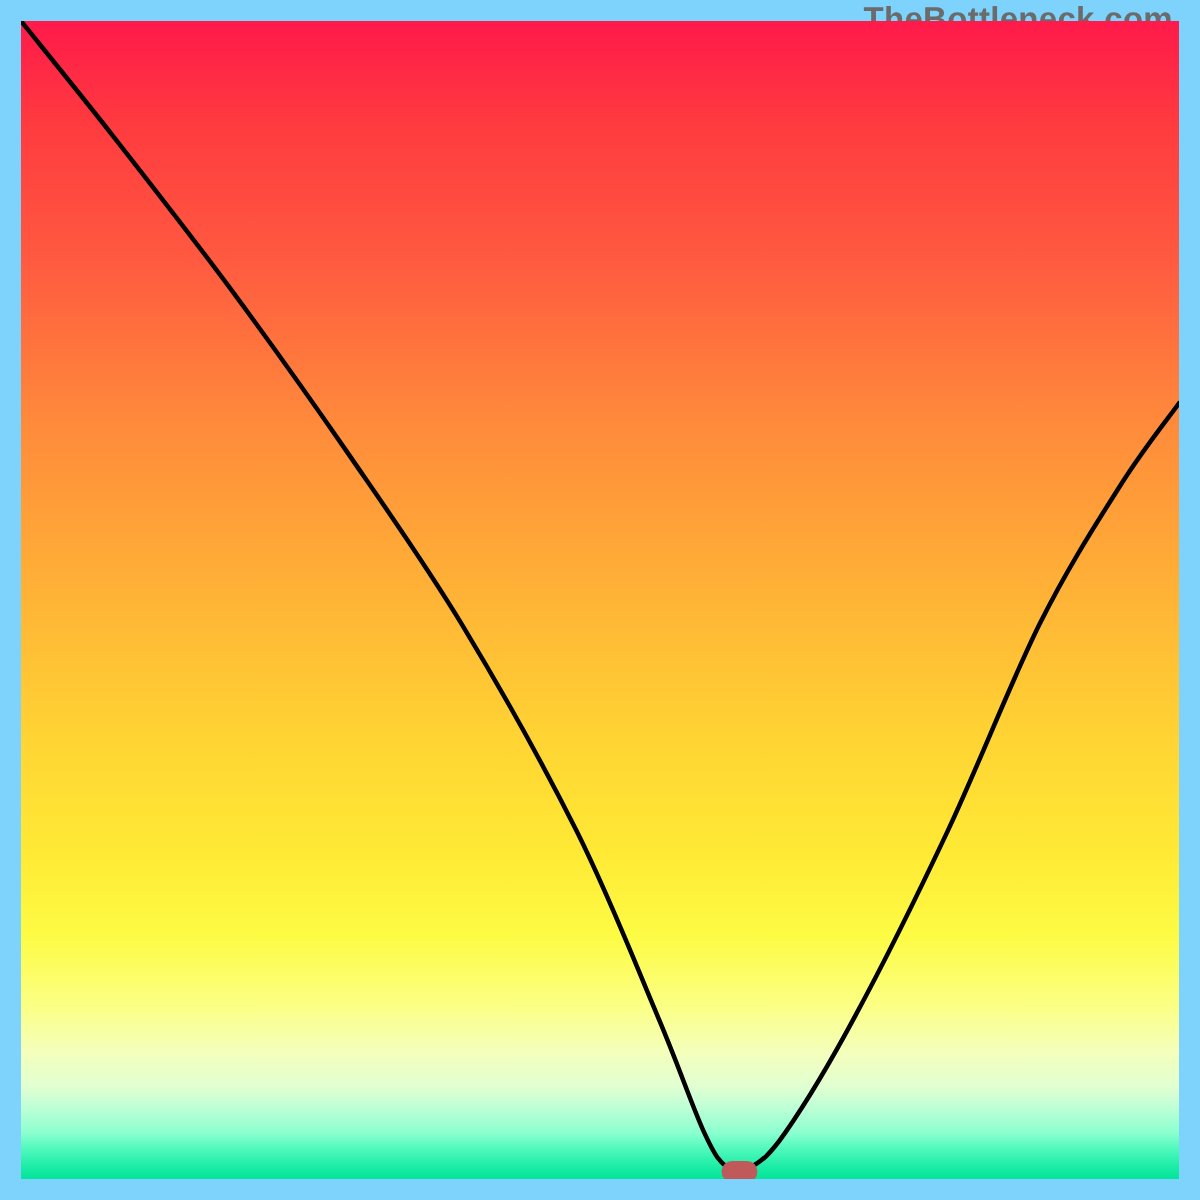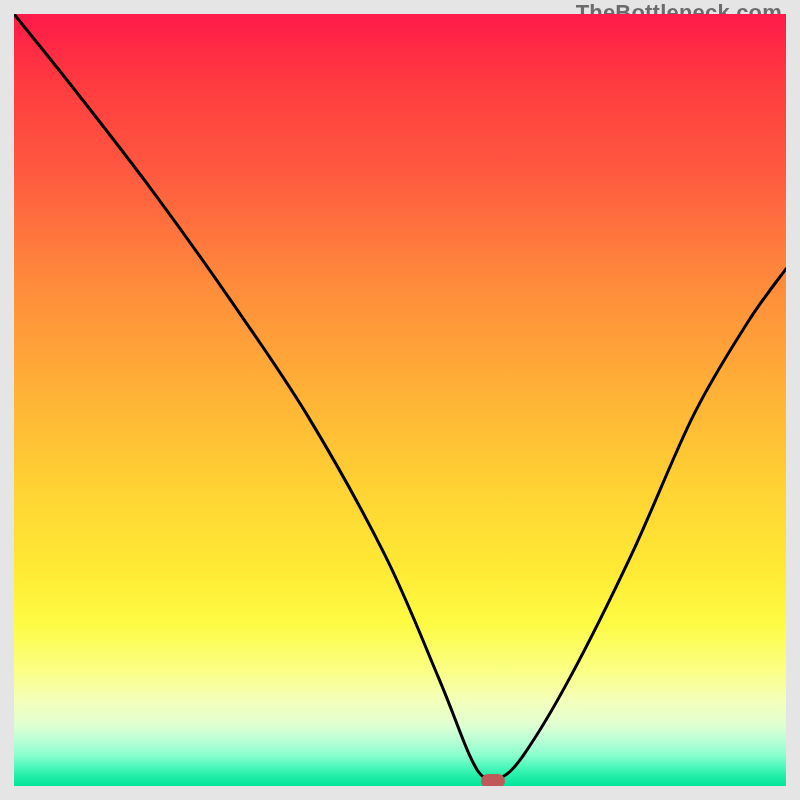--- a/index.html
+++ b/index.html
@@ -8,21 +8,21 @@
     width: 800px;
     height: 800px;
     background: #000;
     overflow: hidden;
     font-family: Arial, Helvetica, sans-serif;
   }
   .stage {
     position: relative;
     width: 800px;
     height: 800px;
-    background: #e5e5e5;
+    background: #7dd3fc;
   }
   .plot {
     position: absolute;
     left: 14px;
     top: 14px;
     width: 772px;
     height: 772px;
     overflow: hidden;
   }
   .gradient-bg {

